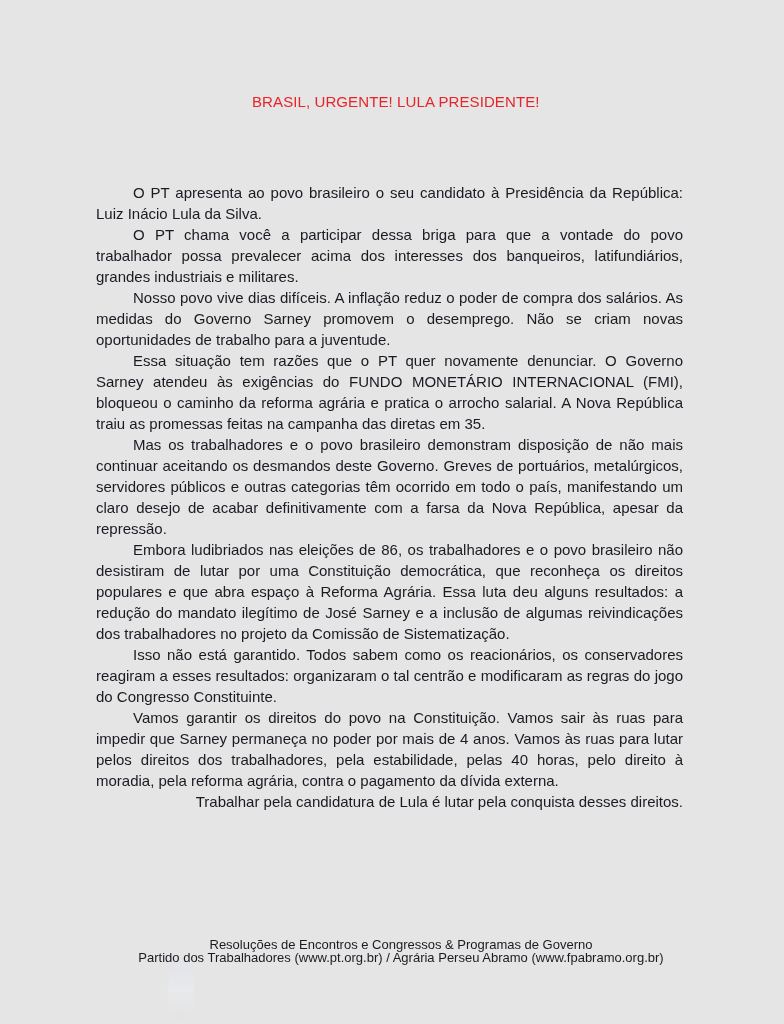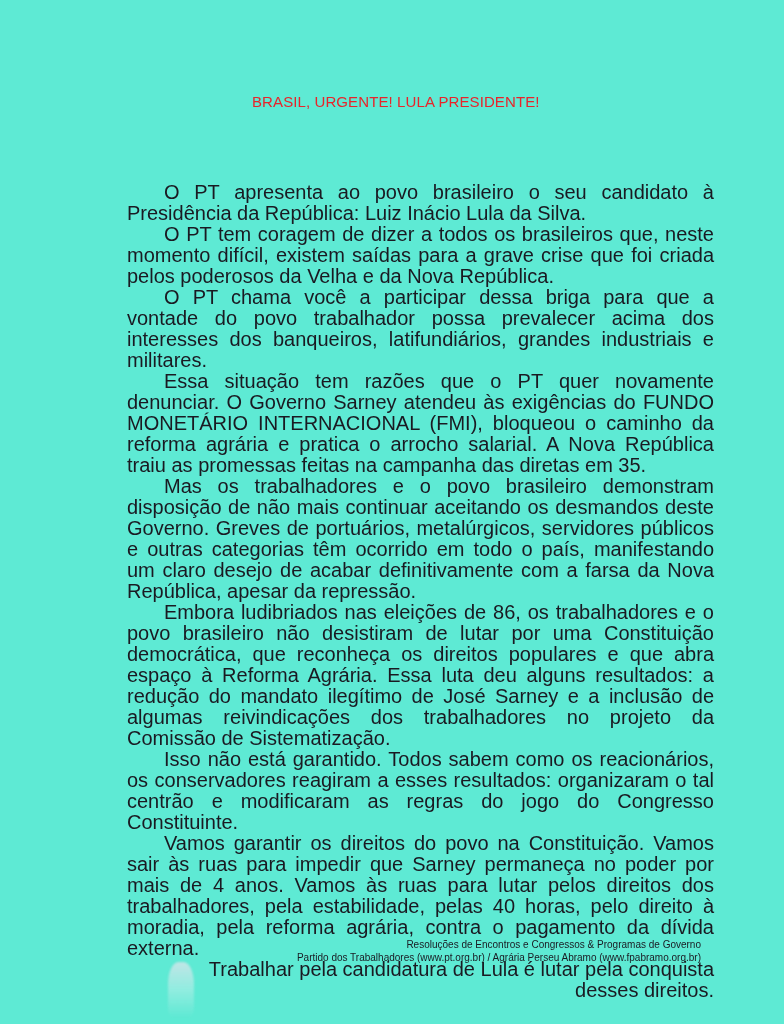--- a/index.html
+++ b/index.html
@@ -6,21 +6,21 @@
   html, body {
     margin: 0;
     padding: 0;
     background: #ffffff;
   }
 
   .page {
     position: relative;
     width: 784px;
     height: 1024px;
-    background: #5eead4;
+    background: #e5e5e5;
     overflow: hidden;
     font-family: "Liberation Sans", sans-serif;
     -webkit-font-smoothing: antialiased;
   }
 
   
   .doc-title {
     position: absolute;
     left: 252px;
     top: 91px;
@@ -33,25 +33,25 @@
     margin: 0;
   }
   .doc-title .title-line {
     display: block;
     white-space: nowrap;
   }
 
   
   .doc-body {
     position: absolute;
-    left: 127px;
+    left: 96px;
     top: 182px;
     width: 587px;
     color: #1a1a22;
-    font-size: 20px;
+    font-size: 15px;
     line-height: 21px;
     text-align: justify;
     text-justify: inter-word;
     hyphens: none;
   }
 
   .doc-body p {
     margin: 0;
     text-indent: 37px;
   }
@@ -62,23 +62,23 @@
 
   
 
   
   .doc-footer {
     position: absolute;
     left: 101px;
     top: 938px;
     width: 600px;
     color: #1a1a22;
-    font-size: 10px;
+    font-size: 13px;
     line-height: 13px;
-    text-align: right;
+    text-align: center;
   }
   .doc-footer .footer-line {
     display: block;
     white-space: nowrap;
   }
 
   
   .scan-artifact {
     position: absolute;
     left: 168px;
@@ -98,22 +98,22 @@
 <body>
 
 <div class="page">
 
   <h1 class="doc-title">
     <span class="title-line">BRASIL, URGENTE! LULA PRESIDENTE!</span>
   </h1>
 
   <div class="doc-body">
     <p>O PT apresenta ao povo brasileiro o seu candidato à Presidência da República: Luiz Inácio Lula da Silva.</p>
-    <p>O PT tem coragem de dizer a todos os brasileiros que, neste momento difícil, existem saídas para a grave crise que foi criada pelos poderosos da Velha e da Nova República.</p>
     <p>O PT chama você a participar dessa briga para que a vontade do povo trabalhador possa prevalecer acima dos interesses dos banqueiros, latifundiários, grandes industriais e militares.</p>
+    <p>Nosso povo vive dias difíceis. A inflação reduz o poder de compra dos salários. As medidas do Governo Sarney promovem o desemprego. Não se criam novas oportunidades de trabalho para a juventude.</p>
     <p>Essa situação tem razões que o PT quer novamente denunciar. O Governo Sarney atendeu às exigências do FUNDO MONETÁRIO INTERNACIONAL (FMI), bloqueou o caminho da reforma agrária e pratica o arrocho salarial. A Nova República traiu as promessas feitas na campanha das diretas em 35.</p>
     <p>Mas os trabalhadores e o povo brasileiro demonstram disposição de não mais continuar aceitando os desmandos deste Governo. Greves de portuários, metalúrgicos, servidores públicos e outras categorias têm ocorrido em todo o país, manifestando um claro desejo de acabar definitivamente com a farsa da Nova República, apesar da repressão.</p>
     <p>Embora ludibriados nas eleições de 86, os trabalhadores e o povo brasileiro não desistiram de lutar por uma Constituição democrática, que reconheça os direitos populares e que abra espaço à Reforma Agrária. Essa luta deu alguns resultados: a redução do mandato ilegítimo de José Sarney e a inclusão de algumas reivindicações dos trabalhadores no projeto da Comissão de Sistematização.</p>
     <p>Isso não está garantido. Todos sabem como os reacionários, os conservadores reagiram a esses resultados: organizaram o tal centrão e modificaram as regras do jogo do Congresso Constituinte.</p>
     <p>Vamos garantir os direitos do povo na Constituição. Vamos sair às ruas para impedir que Sarney permaneça no poder por mais de 4 anos. Vamos às ruas para lutar pelos direitos dos trabalhadores, pela estabilidade, pelas 40 horas, pelo direito à moradia, pela reforma agrária, contra o pagamento da dívida externa.</p>
     <p>Trabalhar pela candidatura de Lula é lutar pela conquista desses direitos.</p>
   </div>
 
   <div class="scan-artifact"></div>
 

